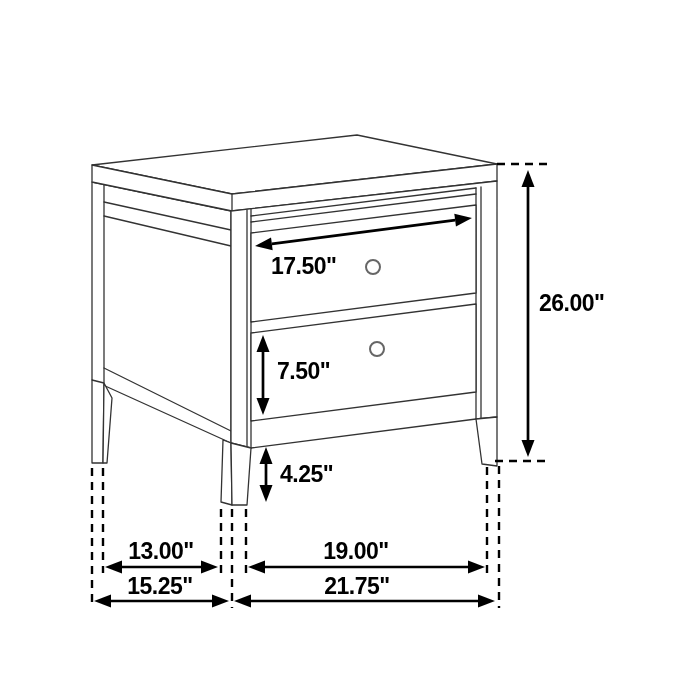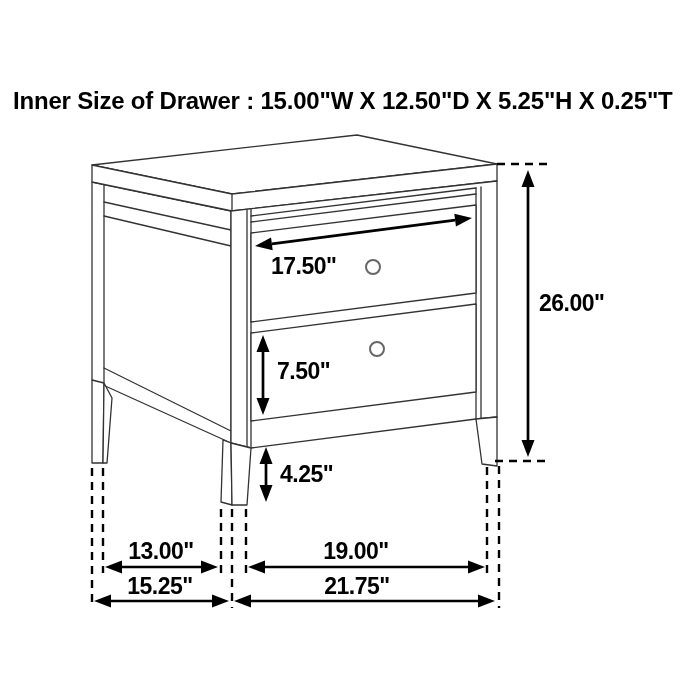--- a/index.html
+++ b/index.html
@@ -32,21 +32,20 @@
     font-weight: 700;
     letter-spacing: -0.5px;
     fill: #000000;
   }
 </style>
 </head>
 <body>
 
 <div class="stage">
 
-  <div class="title">Inner Size of Drawer : 15.00"W X 12.50"D X 5.25"H X 0.25"T</div>
 
   <svg class="diagram" width="700" height="700" viewBox="0 0 700 700">
 
     <g>
 
       <polygon class="furn-fill" points="92,182 231,211 231,443 92,380"></polygon>
       <line class="furn" x1="104" y1="185" x2="104" y2="382"></line>
       <line class="furn" x1="104" y1="202" x2="231" y2="230"></line>
       <line class="furn" x1="104" y1="216" x2="231" y2="246"></line>
       <line class="furn" x1="104" y1="368" x2="231" y2="431"></line>

